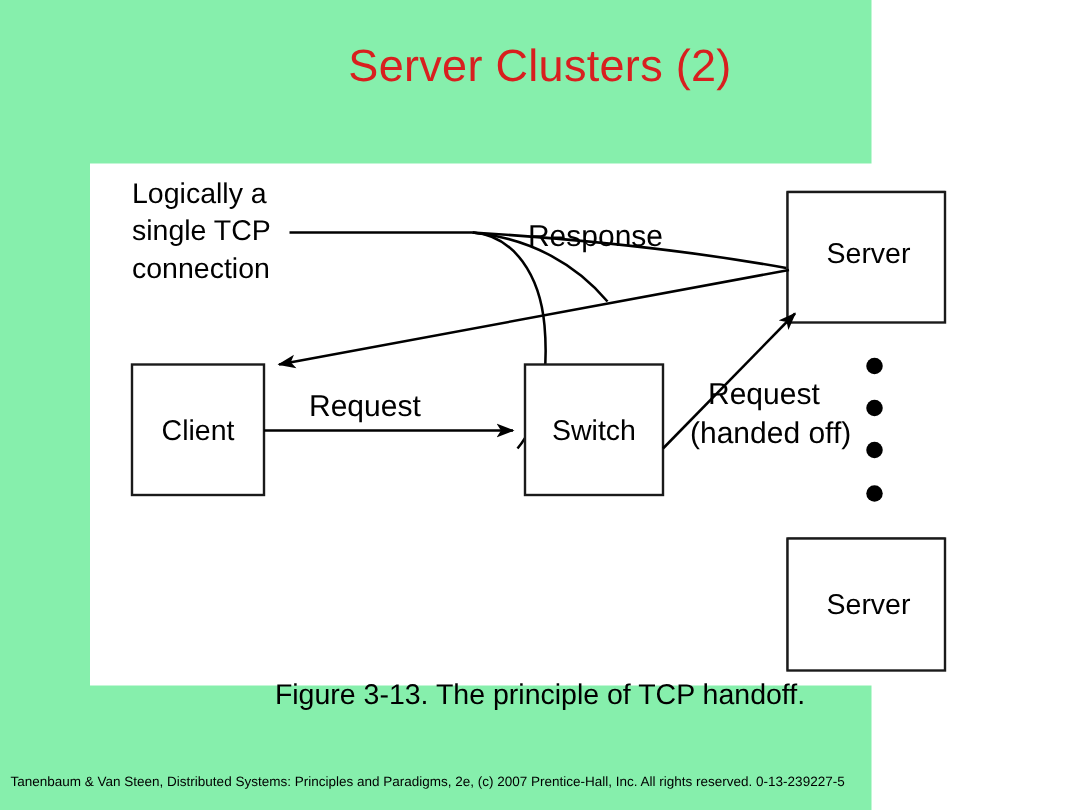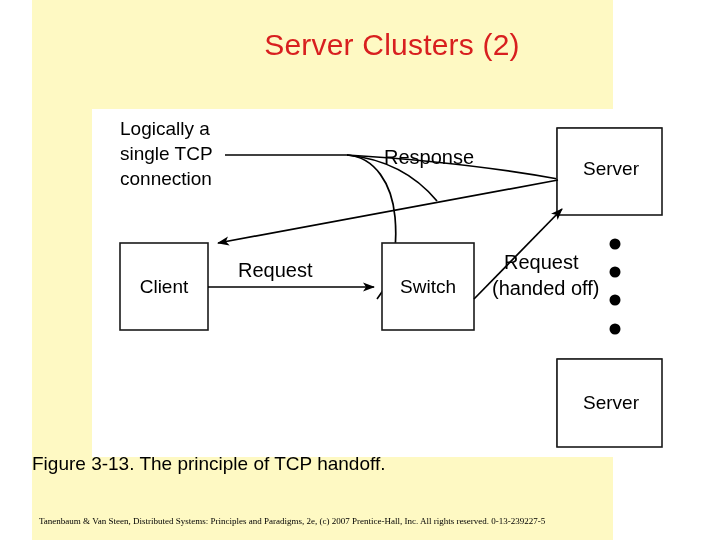--- a/index.html
+++ b/index.html
@@ -14,22 +14,21 @@
     overflow: hidden;
     font-family: "Liberation Sans", sans-serif;
     background: #ffffff;
   }
 
   #slide {
     position: absolute;
     left: 0; top: 0;
     width: 581px;
     height: 540px;
-    background: #fef9c3;
-    margin-left: 32px;
+    background: #86efac;
   }
 
   
   #slide-title {
     position: absolute;
     left: 0;
     top: 26px;
     width: 720px;
     text-align: center;
     color: #d81f1f;
@@ -56,38 +55,38 @@
     height: 348px;
     display: block;
   }
 
   
   #figure-caption {
     position: absolute;
     left: 0;
     top: 452px;
     width: 720px;
-    text-align: left;
+    text-align: center;
     color: #000000;
     font-size: 19px;
     line-height: 24px;
     font-family: "Liberation Sans", sans-serif;
   }
 
   
   #footer-credit {
     position: absolute;
     left: 7px;
     top: 515px;
     width: 706px;
     color: #000000;
     font-size: 9px;
     line-height: 12px;
     white-space: nowrap;
-    font-family: Liberation Serif, serif;
+    font-family: Liberation Sans, sans-serif;
   }
 
   .node-label {
     font-family: "Liberation Sans", sans-serif;
     font-size: 19px;
     fill: #000000;
   }
   .edge-label {
     font-family: "Liberation Sans", sans-serif;
     font-size: 20px;

